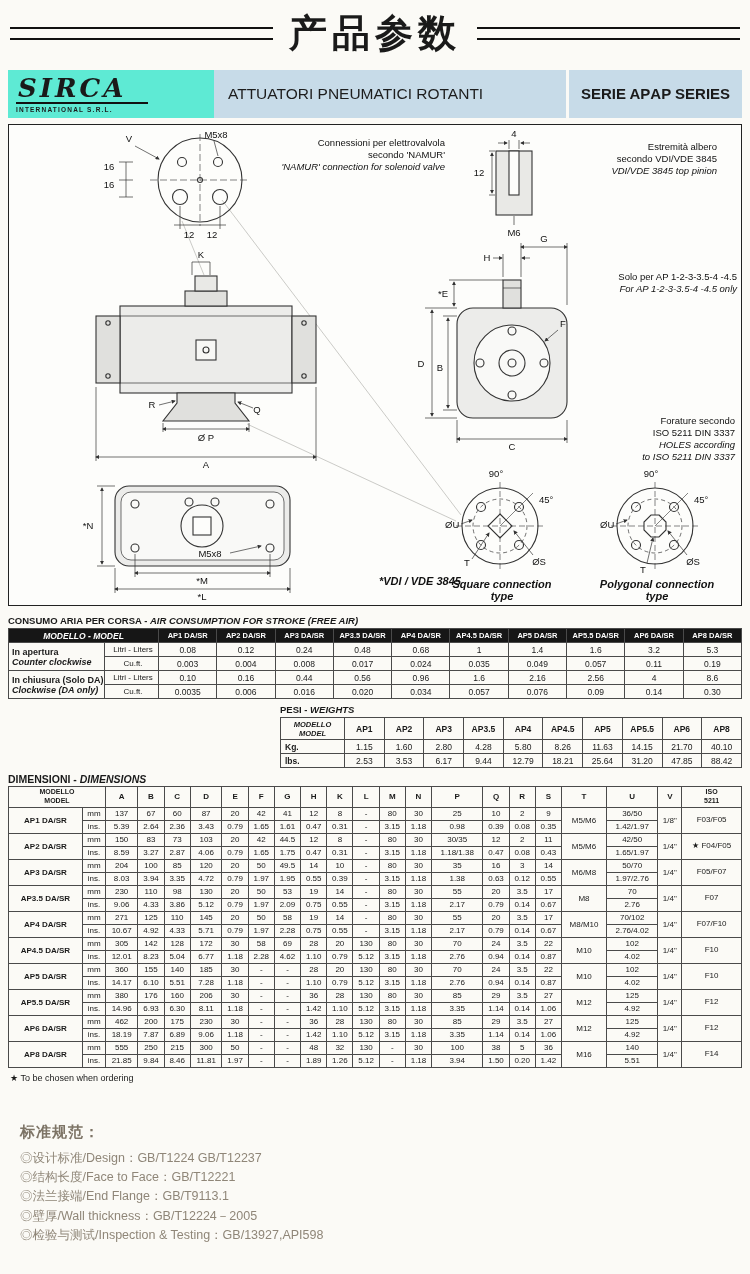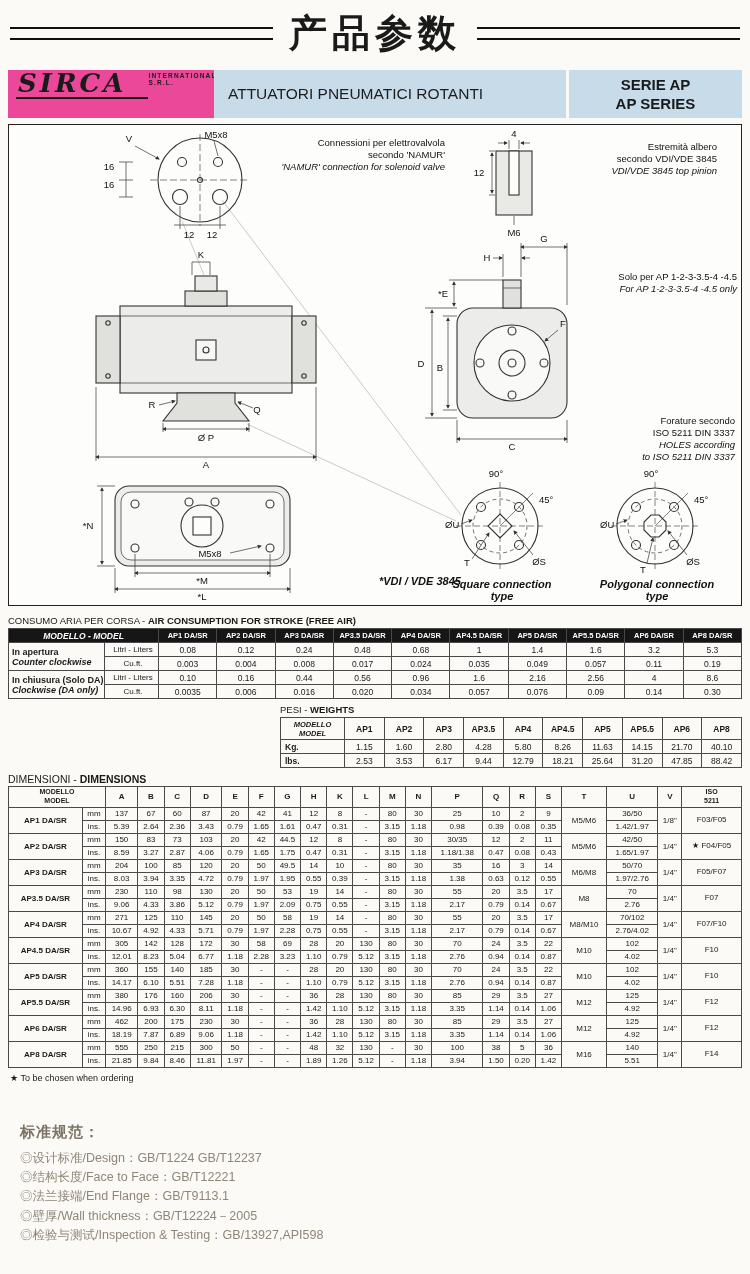--- a/index.html
+++ b/index.html
@@ -7,41 +7,41 @@
     width:750px; height:1274px; overflow:hidden; position:relative;
     background:#fbfaf6; color:#1a1a1a;
     font-family:"Liberation Sans", sans-serif;
   }
   
   .page-title-row { display:flex; align-items:center; gap:16px; padding:14px 10px 4px; }
   .title-line { flex:1; height:13px; border-top:2px solid #111; border-bottom:2px solid #111; }
   .page-title { font-size:38px; font-weight:bold; letter-spacing:5px; line-height:1; white-space:nowrap; }
   
   .brand-bar { display:flex; margin:14px 8px 0; height:48px; }
-  .brand-logo { width:206px; background:#ec4899; display:flex; flex-direction:row; justify-content:space-between; padding-left:8px; }
+  .brand-logo { width:206px; background:#5eead4; display:flex; flex-direction:column; justify-content:center; padding-left:8px; }
   .logo-script { font-family:"DejaVu Serif", serif; font-style:italic; font-weight:bold; font-size:26px; line-height:1; letter-spacing:3px; border-bottom:2.5px solid #111; align-self:flex-start; padding:0 22px 1px 2px; }
   .logo-sub { font-size:6.5px; letter-spacing:1.2px; margin-top:2px; font-weight:bold; }
   .brand-title { flex:1; background:#c7dbe8; display:flex; flex-direction:column; justify-content:center; padding-left:14px; font-weight:normal; font-size:15.5px; color:#1d1d1d; line-height:1.3; }
-  .brand-series { width:176px; background:#c7dbe8; border-left:3px solid #fbfaf6; display:flex; flex-direction:column; justify-content:center; align-items:center; font-weight:bold; font-size:15px; line-height:1.3; }
+  .brand-series { width:176px; background:#c7dbe8; border-left:3px solid #fbfaf6; display:flex; flex-direction:row; justify-content:center; align-items:center; font-weight:bold; font-size:15px; line-height:1.3; }
   
   .drawing-box { position:relative; margin:6px 8px 0; height:482px; border:1.5px solid #222; background:#fdfdfb; }
   .drawing-box svg { position:absolute; left:0; top:0; }
   svg text { font-family:"Liberation Sans", sans-serif; }
   .note { position:absolute; font-size:9.5px; line-height:1.28; color:#111;text-align:right; }
   .note .en { font-style:italic; }
   .caption { position:absolute; font-size:11px; font-weight:bold; font-style:italic; color:#111; }
   .caption.center { text-align:center; }
   
   table { border-collapse:collapse; background:transparent; }
   th, td { border:1px solid #4a4a4a; }
   
   .air-section { margin:8px 8px 0; }
   .table-title { font-size:9.5px; padding:1px 0 2px; }
-  .tt-bold { font-weight:normal; }
-  .tt-italic { font-weight:bold; }
+  .tt-bold { font-weight:bold; }
+  .tt-italic { font-weight:bold; font-style:italic; }
   .air-table { width:100%; table-layout:fixed; }
   .air-table col.c-label { width:96px; } .air-table col.c-unit { width:54px; }
   .air-table th, .air-table td { font-size:8.5px; text-align:center; padding:1.5px 0; white-space:nowrap; overflow:hidden; }
   .air-table thead th { background:#161616; color:#fff; font-size:7.5px; font-weight:bold; }
   .air-model-h { font-style:italic; font-size:8.5px !important; }
   .air-label { text-align:left !important; padding-left:3px !important; }
   .air-label-it { font-weight:bold; font-size:9px; border:none; }
   .air-label-en { font-weight:bold; font-style:italic; font-size:9px; border:none; }
   .air-unit { text-align:center; padding-left:3px !important; font-size:8px !important; }
   
@@ -780,21 +780,21 @@
         <td class="dim-val dim-iso" rowspan="2">F10</td>
       </tr>
       <tr>
         <td class="dim-unit">ins.</td>
         <td class="dim-val">12.01</td>
         <td class="dim-val">8.23</td>
         <td class="dim-val">5.04</td>
         <td class="dim-val">6.77</td>
         <td class="dim-val">1.18</td>
         <td class="dim-val">2.28</td>
-        <td class="dim-val">3.23</td>
+        <td class="dim-val">4.62</td>
         <td class="dim-val">1.10</td>
         <td class="dim-val">0.79</td>
         <td class="dim-val">5.12</td>
         <td class="dim-val">3.15</td>
         <td class="dim-val">1.18</td>
         <td class="dim-val">2.76</td>
         <td class="dim-val">0.94</td>
         <td class="dim-val">0.14</td>
         <td class="dim-val">0.87</td>
         <td class="dim-val">4.02</td>

